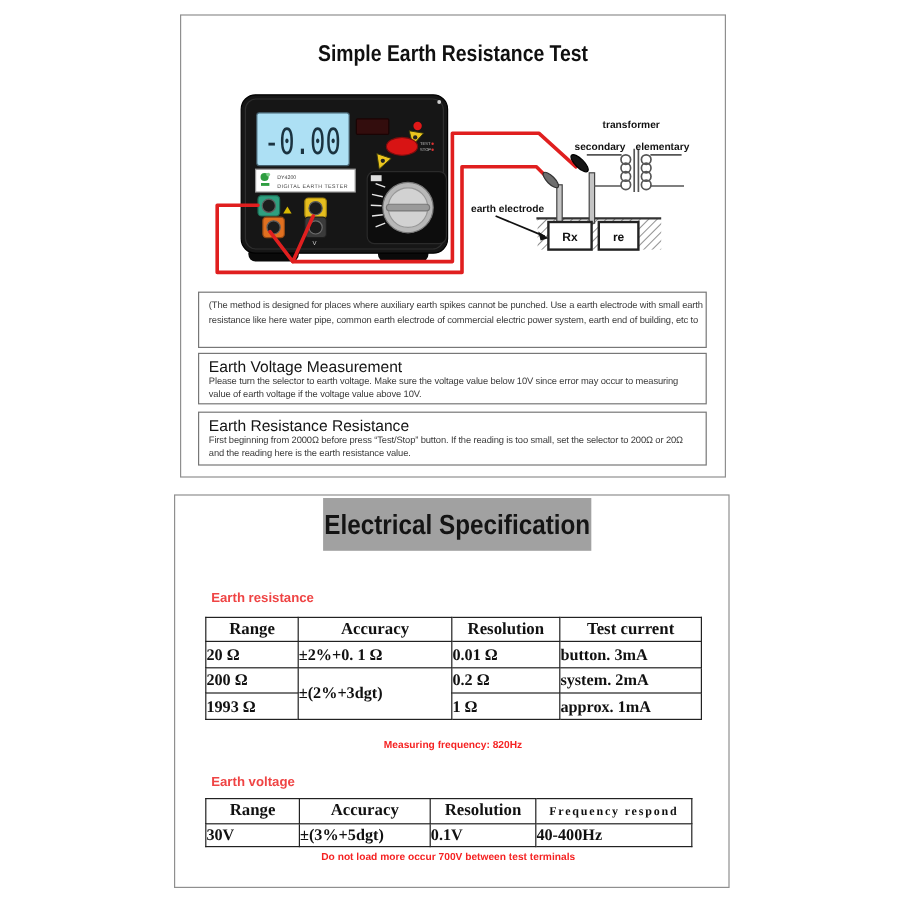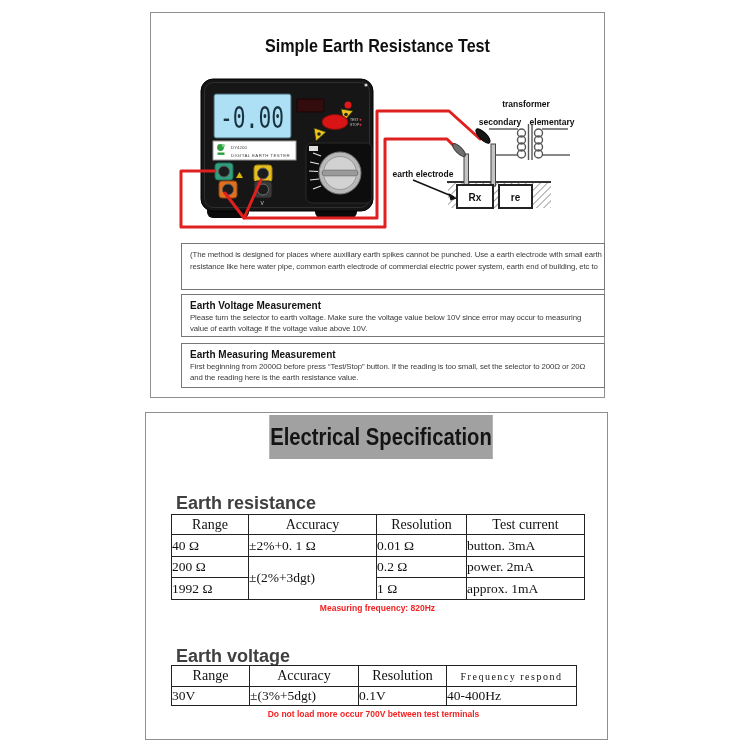--- a/index.html
+++ b/index.html
@@ -3,40 +3,40 @@
 <meta charset="utf-8">
 <style>
   *{margin:0;padding:0;box-sizing:border-box}
   html,body{width:750px;height:750px}
   body{background:#fff;font-family:"Liberation Sans",sans-serif;position:relative;overflow:hidden}
   .panel{position:absolute;background:#fff;border:1px solid #8f8f8f}
   #panel-top{left:150px;top:12px;width:455px;height:386px}
   #panel-spec{left:145px;top:412px;width:463px;height:328px}
   .main-title{position:absolute;top:22px;left:0;width:100%;text-align:center;font-size:19px;font-weight:bold;color:#101010;transform:scaleX(.85);white-space:nowrap}
   #diagram{position:absolute;left:0;top:0;width:455px;height:230px}
-  .note-box{position:absolute;left:30px;width:424px;border:1px solid #777;padding:5px 8px 0 8px;font-size:7.8px;line-height:11.5px;color:#3a3a3a;letter-spacing:-.1px}
+  .note-box{position:absolute;left:14px;width:424px;border:1px solid #777;padding:5px 8px 0 8px;font-size:7.8px;line-height:11.5px;color:#3a3a3a;letter-spacing:-.1px}
   #note1{top:230px;height:47px}
   #note2{top:281px;height:43px}
   #note3{top:330px;height:45px}
   .note-line{white-space:nowrap}
-  .note-heading{font-weight:bold;font-size:10px;color:#141414;letter-spacing:0}
+  .note-heading{font-weight:normal;font-size:13px;color:#141414;letter-spacing:0}
   .tok-p{color:#f0a000;font-weight:bold;margin:0 3px}
   .tok-c{color:#e8661a;font-weight:bold;margin:0 3px}
   .spec-bar{position:absolute;left:108px;top:2px;width:254px;height:44px;background:#a1a1a1;text-align:center;line-height:44px;font-size:23px;font-weight:bold;color:#141414;transform:scaleX(.88);white-space:nowrap}
-  .spec-heading{position:absolute;left:30px;font-size:18px;font-weight:bold;color:#404040}
+  .spec-heading{position:absolute;left:30px;font-size:11px;font-weight:bold;color:#ef4444}
   #heading-res{top:80px}
   #heading-volt{top:233px}
   table{position:absolute;border-collapse:collapse;table-layout:fixed;font-family:"Liberation Serif",serif;color:#111;background:#fff}
   #table-res{left:25px;top:101px;width:413px}
   #table-volt{left:25px;top:252px;width:405px}
-  td,th{border:1.6px solid #222;vertical-align:middle;font-weight:normal;font-size:13.5px;padding:0;overflow:hidden;white-space:nowrap}
+  td,th{border:1.6px solid #222;vertical-align:middle;font-weight:bold;font-size:13.5px;padding:0;overflow:hidden;white-space:nowrap}
   th{font-size:14px}
   .ls{letter-spacing:1.5px;font-size:10px}
   .red-note{position:absolute;color:#f52222;font-weight:bold;font-size:8.5px;text-align:center;white-space:nowrap}
-  #note-res{left:25px;top:190px;width:413px}
+  #note-res{left:25px;top:202px;width:413px}
   #note-volt{left:25px;top:296px;width:405px}
 </style>
 </head>
 <body>
 
 <div class="panel" id="panel-top">
 
   <svg id="diagram" viewBox="0 0 455 230">
     <defs>
       <pattern id="hatch" width="5" height="5" patternUnits="userSpaceOnUse" patternTransform="rotate(45)">
@@ -171,21 +171,21 @@
     <div class="note-line">(The method is designed for places where auxiliary earth spikes cannot be punched. Use a earth electrode with small earth</div>
     <div class="note-line">resistance like here water pipe, common earth electrode of commercial electric power system, earth end of building, etc to</div>
   </div>
 
   <div class="note-box" id="note2">
     <div class="note-heading">Earth Voltage Measurement</div>
     <div>Please turn the selector to earth voltage. Make sure the voltage value below 10V since error may occur to measuring value of earth voltage if the voltage value above 10V.</div>
   </div>
 
   <div class="note-box" id="note3">
-    <div class="note-heading">Earth Measuring Measurement</div>
+    <div class="note-heading">Earth Resistance Resistance</div>
     <div>First beginning from 2000Ω before press “Test/Stop” button. If the reading is too small, set the selector to 200Ω or 20Ω and the reading here is the earth resistance value.</div>
   </div>
 </div>
 
 <div class="panel" id="panel-spec">
   <div class="spec-bar">Electrical Specification</div>
 
   <div class="spec-heading" id="heading-res">Earth resistance</div>
 
   <table id="table-res">
@@ -196,33 +196,33 @@
         <col style="width:118px">
       </colgroup>
     <tbody>
         <tr style="height:20px">
       <th>Range</th>
       <th>Accuracy</th>
       <th>Resolution</th>
       <th>Test current</th>
     </tr>
     <tr style="height:22px">
-      <td>40 Ω</td>
+      <td>20 Ω</td>
       <td>±2%+0. 1 Ω</td>
       <td>0.01 Ω</td>
       <td>button. 3mA</td>
     </tr>
     <tr style="height:21px">
       <td>200 Ω</td>
       <td rowspan="2">±(2%+3dgt)</td>
       <td>0.2 Ω</td>
-      <td>power. 2mA</td>
+      <td>system. 2mA</td>
     </tr>
     <tr style="height:22px">
-      <td>1992 Ω</td>
+      <td>1993 Ω</td>
       <td>1 Ω</td>
       <td>approx. 1mA</td>
     </tr>
   </tbody>
     </table>
   <div class="red-note" id="note-res">Measuring frequency: 820Hz</div>
 
   <div class="spec-heading" id="heading-volt">Earth voltage</div>
 
   <table id="table-volt">

